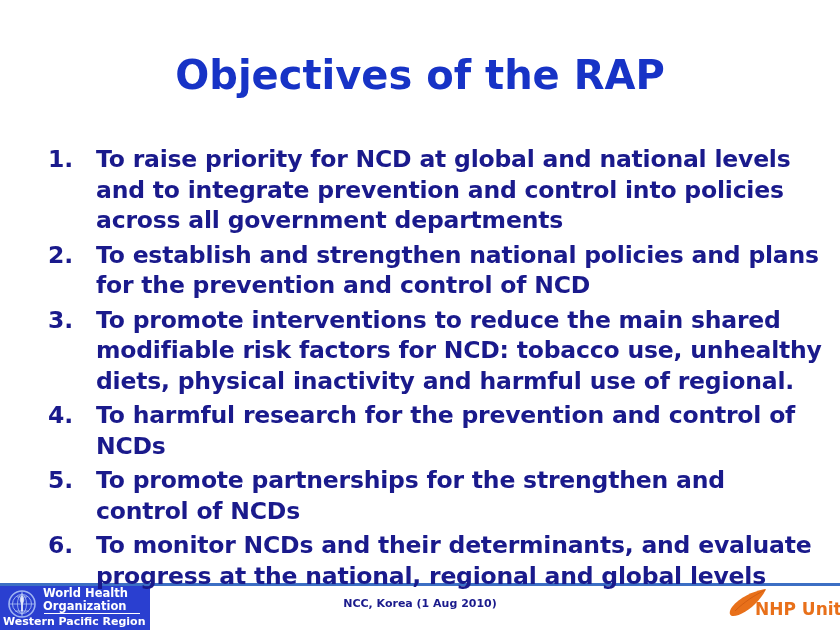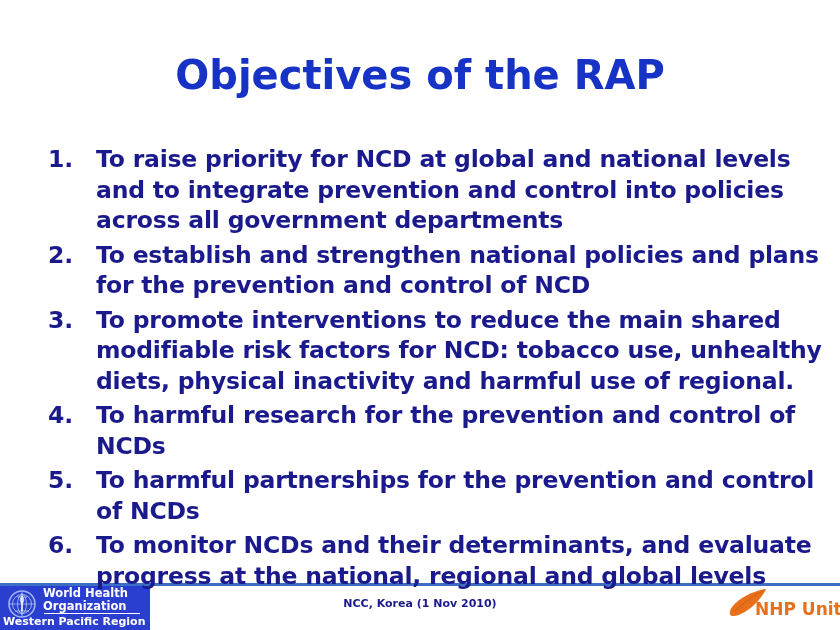--- a/index.html
+++ b/index.html
@@ -192,21 +192,21 @@
       <span class="obj-text">To promote interventions to reduce the main shared modifiable risk factors for NCD: tobacco use, unhealthy diets, physical inactivity and harmful use of regional.</span>
     </li>
 
     <li class="obj-item">
       <span class="obj-num">4.</span>
       <span class="obj-text">To harmful research for the prevention and control of NCDs</span>
     </li>
 
     <li class="obj-item">
       <span class="obj-num">5.</span>
-      <span class="obj-text">To harmful partnerships for the prevention and control of NCDs</span>
+      <span class="obj-text">To promote partnerships for the strengthen and control of NCDs</span>
     </li>
 
     <li class="obj-item">
       <span class="obj-num">6.</span>
       <span class="obj-text">To monitor NCDs and their determinants, and evaluate progress at the national, regional and global levels</span>
     </li>
 
   </ul>
 
   <div id="footer-rule"></div>
@@ -225,21 +225,21 @@
       </svg>
     </span>
     <span id="who-name">
       <span>World Health</span><br>
       <span>Organization</span>
     </span>
     <span id="who-underline"></span>
     <span id="who-region">Western Pacific Region</span>
   </div>
 
-  <div id="footer-center">NCC, Korea (1 Nov 2010)</div>
+  <div id="footer-center">NCC, Korea (1 Aug 2010)</div>
 
   <div id="nhp-group">
     <span id="nhp-leaf">
       <svg width="42" height="30" viewBox="0 0 42 30" xmlns="http://www.w3.org/2000/svg">
         <path d="M38 1 C26 3 12 9 4 19 C1 23 1 27 4 28 C10 29 22 22 30 13 C34 8 37 4 38 1 Z" fill="#E8701A"></path>
         <path d="M37 2 C27 7 16 14 7 23" stroke="#C9560F" stroke-width="1" fill="none" opacity="0.7"></path>
       </svg>
     </span>
     <span id="nhp-label">NHP Unit</span>
   </div>

